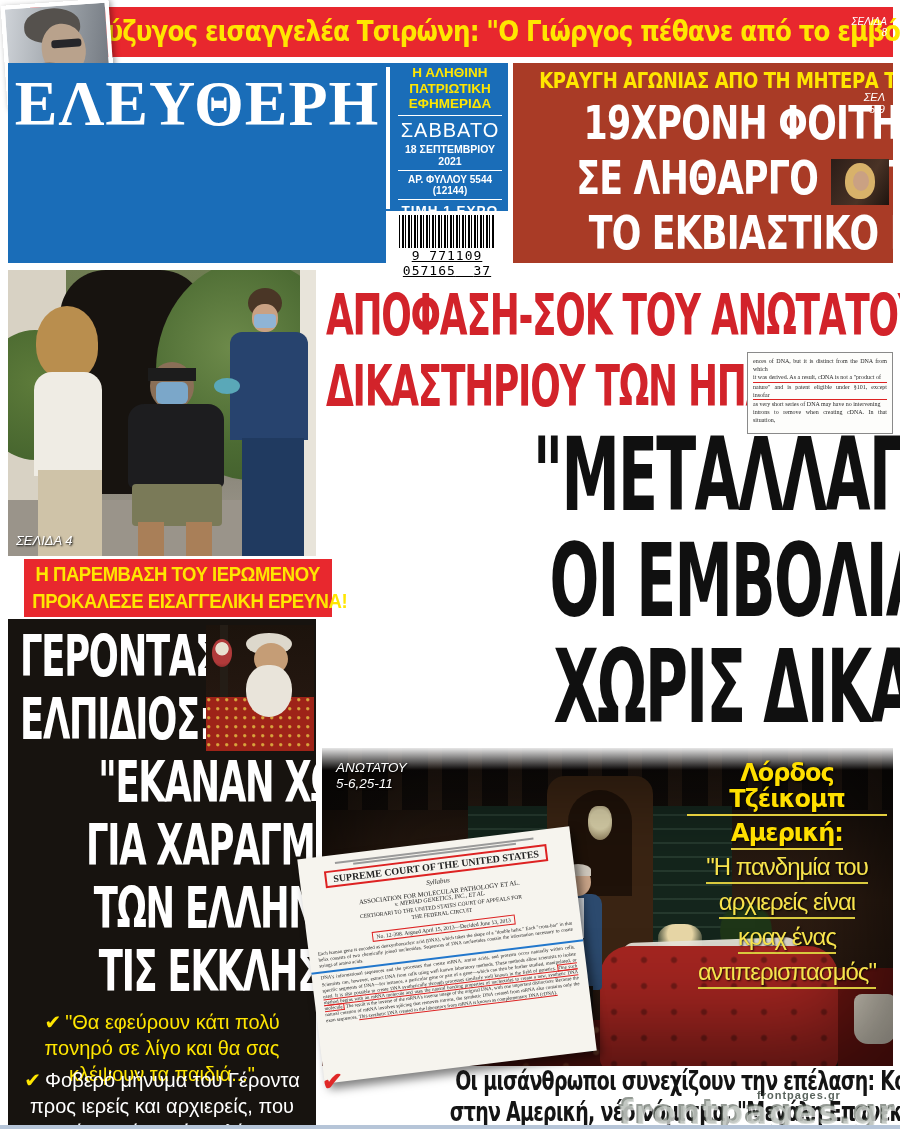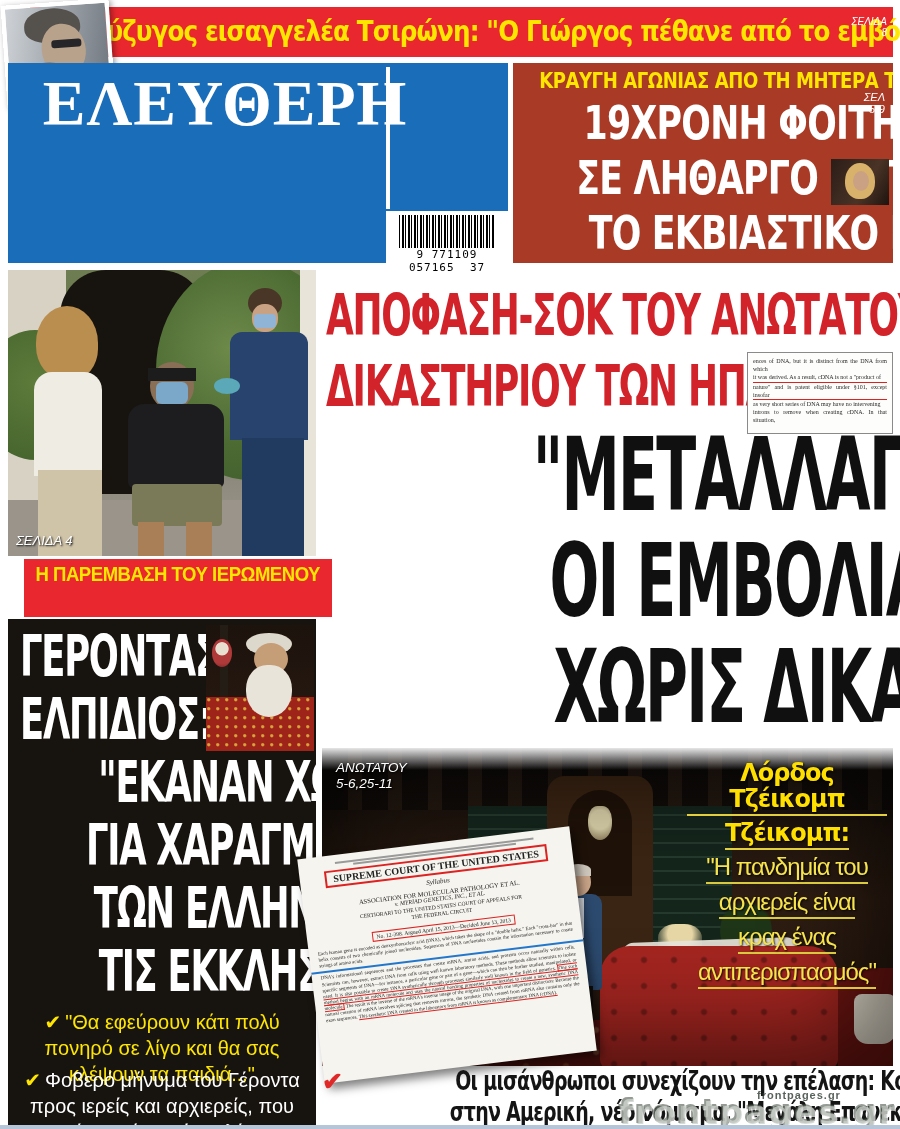--- a/index.html
+++ b/index.html
@@ -17,35 +17,35 @@
   .columnist{left:4px;top:2px;width:100px;height:94px;background:linear-gradient(100deg,#cfd3d8 0%,#9aa0a6 55%,#70767e 100%);
              border:4px solid #fff;transform:rotate(-4deg);box-shadow:2px 2px 6px rgba(0,0,0,.4);overflow:hidden;}
   .col-hair{left:18px;top:2px;width:56px;height:34px;background:#55514d;border-radius:50% 50% 40% 40%;}
   .col-face{left:34px;top:18px;width:44px;height:52px;background:#b9a28c;border-radius:46% 54% 48% 52%;}
   .col-glass{left:44px;top:34px;width:30px;height:8px;background:#26262a;border-radius:3px;}
   .col-body{left:0px;top:56px;width:84px;height:40px;background:#2e2e33;border-radius:40% 60% 0 0;}
 
   
   .masthead{left:8px;top:63px;width:500px;height:200px;background:#1a6db8;}
   .mh-t1{left:0;top:4px;width:378px;text-align:center;color:#fff;font-family:"Liberation Serif",serif;
-         font-weight:bold;font-size:64px;letter-spacing:1px;margin-left:28px;}
+         font-weight:bold;font-size:64px;letter-spacing:1px;}
   .mh-t2{left:0;top:66px;width:378px;text-align:center;color:#f9e100;font-family:"Liberation Serif",serif;
          font-weight:bold;font-size:134px;line-height:130px;letter-spacing:4px;}
   .mh-sep{left:378px;top:4px;width:4px;height:142px;background:#fff;}
   .mh-info{left:384px;top:2px;width:116px;text-align:center;color:#fff;}
   .mh-tag{color:#ffe600;font-weight:bold;font-size:13.5px;line-height:15.5px;}
   .mh-hr{border:none;border-top:1px solid #fff;margin:3px 6px;}
   .mh-day{font-size:20px;letter-spacing:1px;}
   .mh-date{font-size:10.5px;font-weight:bold;margin-top:1px;}
   .mh-issue{font-size:10px;font-weight:bold;}
   .mh-price{font-size:13.5px;font-weight:bold;letter-spacing:1px;}
   .barcode-box{left:378px;top:148px;width:122px;height:52px;background:#fff;text-align:center;}
   .bars{margin:4px auto 0;width:96px;height:33px;
         background:repeating-linear-gradient(90deg,#000 0 1px,#fff 1px 3px,#000 3px 5px,#fff 5px 6px);}
-  .bar-digits{font-family:"DejaVu Sans Mono",monospace;font-size:11px;color:#000;letter-spacing:1px;}
+  .bar-digits{font-family:"DejaVu Sans Mono",monospace;font-size:13px;color:#000;letter-spacing:1px;text-decoration:underline;}
 
   
   .tr-block{left:513px;top:63px;width:380px;height:200px;background:#a93b26;overflow:hidden;}
   .tr-kicker{left:0;top:6px;width:100%;text-align:center;color:#ffe600;font-size:20.5px;letter-spacing:-.5px;--sx:.88;}
   .tr-lines{left:0;top:32px;width:100%;text-align:center;color:#fff;}
   .tr-lines .ln{font-size:47px;line-height:55px;--sx:.74;letter-spacing:-1px;}
   .tr-ref{right:8px;top:28px;color:#fff;font-style:italic;font-size:11px;line-height:12px;text-align:right;margin-left:33px;}
   .girl-photo{right:4px;top:96px;width:58px;height:46px;background:linear-gradient(120deg,#2b1d18 0%,#4a3326 60%,#1e140f 100%);overflow:hidden;}
   .girl-hair{left:14px;top:4px;width:30px;height:36px;background:#d8b26a;border-radius:50% 50% 45% 45%;}
   .girl-face{left:22px;top:12px;width:16px;height:20px;background:#caa183;border-radius:50%;}
@@ -199,20 +199,32 @@
   <div class="abs columnist">
     <div class="abs col-hair"></div>
     <div class="abs col-face"></div>
     <div class="abs col-glass"></div>
     <div class="abs col-body"></div>
   </div>
 
   <div class="abs masthead">
     <div class="abs mh-t1">ΕΛΕΥΘΕΡΗ</div>
     <div class="abs mh-sep"></div>
+    <div class="abs mh-info">
+      <div class="mh-tag">Η ΑΛΗΘΙΝΗ</div>
+      <div class="mh-tag">ΠΑΤΡΙΩΤΙΚΗ</div>
+      <div class="mh-tag">ΕΦΗΜΕΡΙΔΑ</div>
+      <hr class="mh-hr">
+      <div class="mh-day">ΣΑΒΒΑΤΟ</div>
+      <div class="mh-date">18 ΣΕΠΤΕΜΒΡΙΟΥ 2021</div>
+      <hr class="mh-hr">
+      <div class="mh-issue">ΑΡ. ΦΥΛΛΟΥ 5544 (12144)</div>
+      <hr class="mh-hr">
+      <div class="mh-price">ΤΙΜΗ 1 ΕΥΡΩ</div>
+    </div>
     <div class="abs barcode-box">
       <div class="bars"></div>
       <div class="bar-digits"><span>9 771109 057165</span>&nbsp;&nbsp;<span>37</span></div>
     </div>
   </div>
 
   <div class="abs tr-block">
     <div class="abs tr-kicker"><span class="cx cond" style="--sx:.88">ΚΡΑΥΓΗ ΑΓΩΝΙΑΣ ΑΠΟ ΤΗ ΜΗΤΕΡΑ ΤΗΣ</span></div>
     <div class="abs tr-lines">
       <div><span class="cx cond ln">19ΧΡΟΝΗ ΦΟΙΤΗΤΡΙΑ</span></div>
@@ -250,20 +262,21 @@
     <div class="abs n-pants"></div>
     <div class="abs n-hair"></div>
     <div class="abs n-face"></div>
     <div class="abs n-mask"></div>
     <div class="abs n-glove"></div>
     <div class="abs vax-ref">ΣΕΛΙΔΑ 4</div>
   </div>
 
   <div class="abs l-kicker">
     <div><span class="cx ln">Η ΠΑΡΕΜΒΑΣΗ ΤΟΥ ΙΕΡΩΜΕΝΟΥ</span></div>
+    <div><span class="cx ln">ΠΡΟΚΑΛΕΣΕ ΕΙΣΑΓΓΕΛΙΚΗ ΕΡΕΥΝΑ!</span></div>
   </div>
 
   <div class="abs l-black">
     <div class="abs lb-l1"><span class="cx oxl cond lb-line">ΓΕΡΟΝΤΑΣ</span></div>
     <div class="abs lb-l2"><span class="cx oxl cond lb-line">ΕΛΠΙΔΙΟΣ:</span></div>
     <div class="abs lb-center lb-c1"><span class="cx cond lb-line">"ΕΚΑΝΑΝ ΧΩΡΟ</span></div>
     <div class="abs lb-center lb-c2"><span class="cx cond lb-line">ΓΙΑ ΧΑΡΑΓΜΑ</span></div>
     <div class="abs lb-center lb-c3"><span class="cx cond lb-line">ΤΩΝ ΕΛΛΗΝΩΝ</span></div>
     <div class="abs lb-center lb-c4"><span class="cx cond lb-line">ΤΙΣ ΕΚΚΛΗΣΙΕΣ"</span></div>
     <div class="abs elder">
@@ -316,21 +329,21 @@
     <div class="abs rt-man-head"></div>
     <div class="abs rt-man-hair"></div>
     <div class="abs rt-vig"></div>
     <div class="abs rt-fade"></div>
     <div class="abs rt-pages">
       <div>ΑΝΩΤΑΤΟΥ</div>
       <div>5-6,25-11</div>
     </div>
     <div class="abs rt-quote">
       <div><span class="nm">Λόρδος Τζέικομπ</span></div>
-      <div><span class="nm">Τζέικομπ:</span></div>
+      <div><span class="nm">Αμερική:</span></div>
       <div><span class="qt">"Η πανδημία του</span></div>
       <div><span class="qt">αρχιερείς είναι</span></div>
       <div><span class="qt">κραχ ένας</span></div>
       <div><span class="qt">αντιπερισπασμός"</span></div>
     </div>
   </div>
 
   <div class="abs doc">
     <div class="doc-note" style="width:78%"></div>
     <div class="doc-note" style="width:64%"></div>

